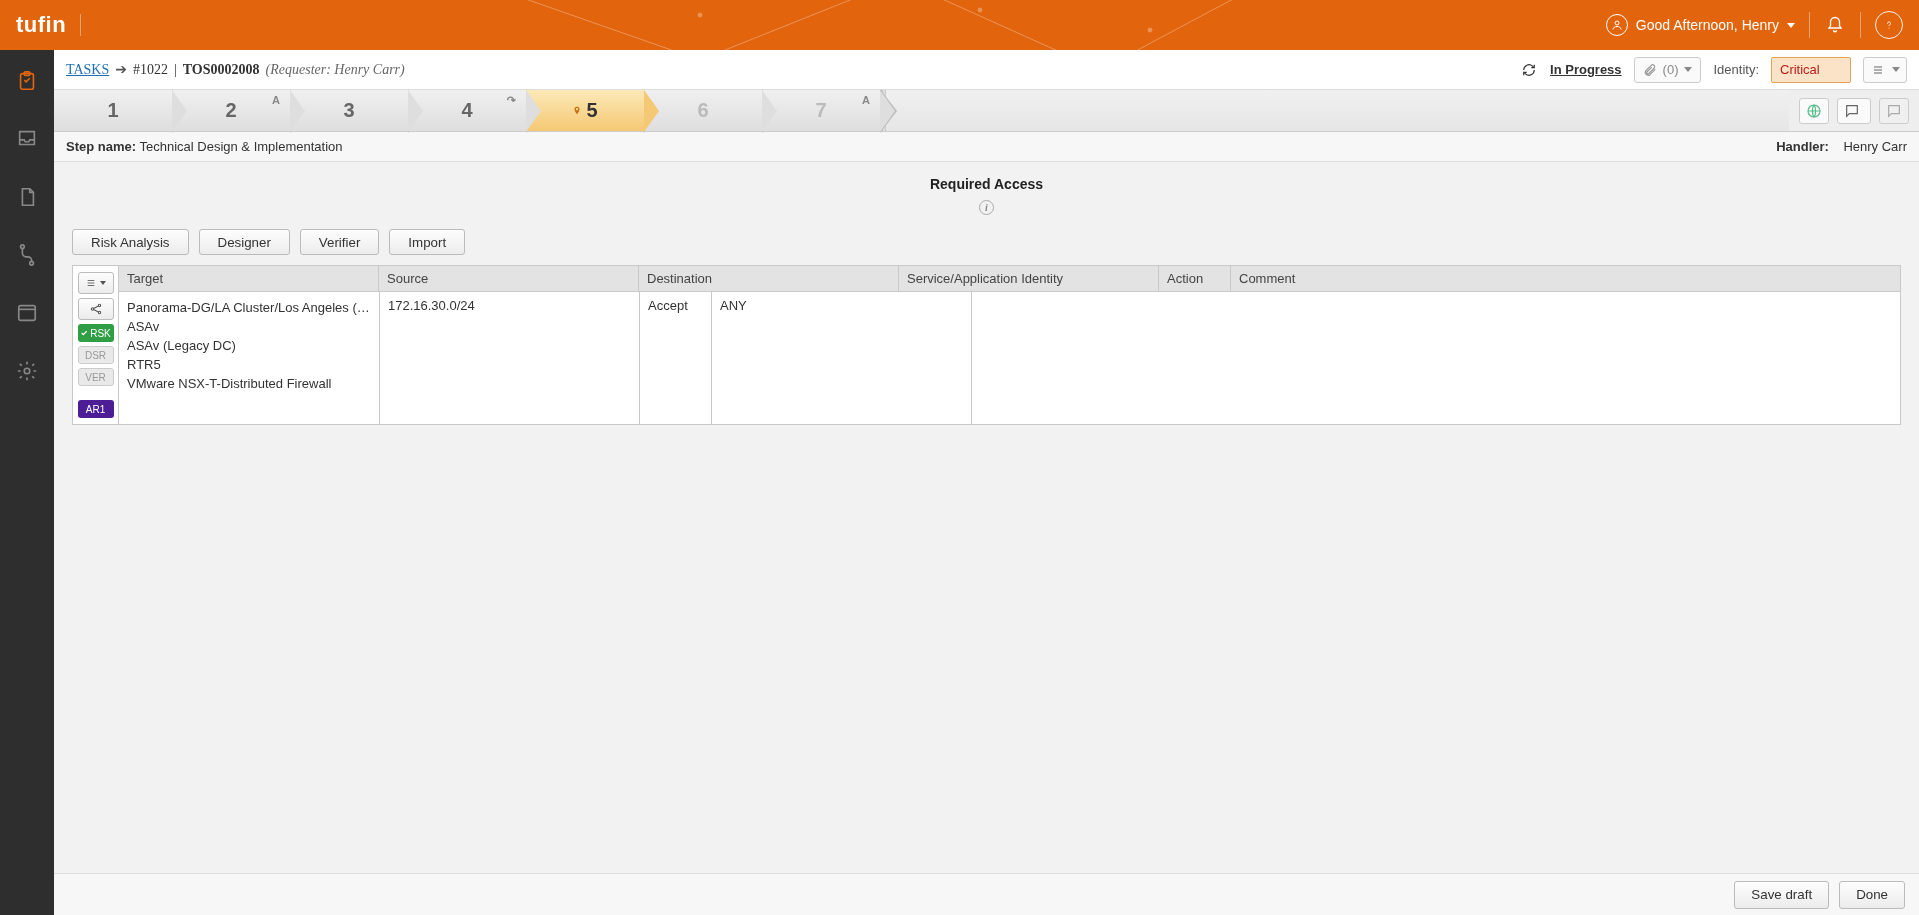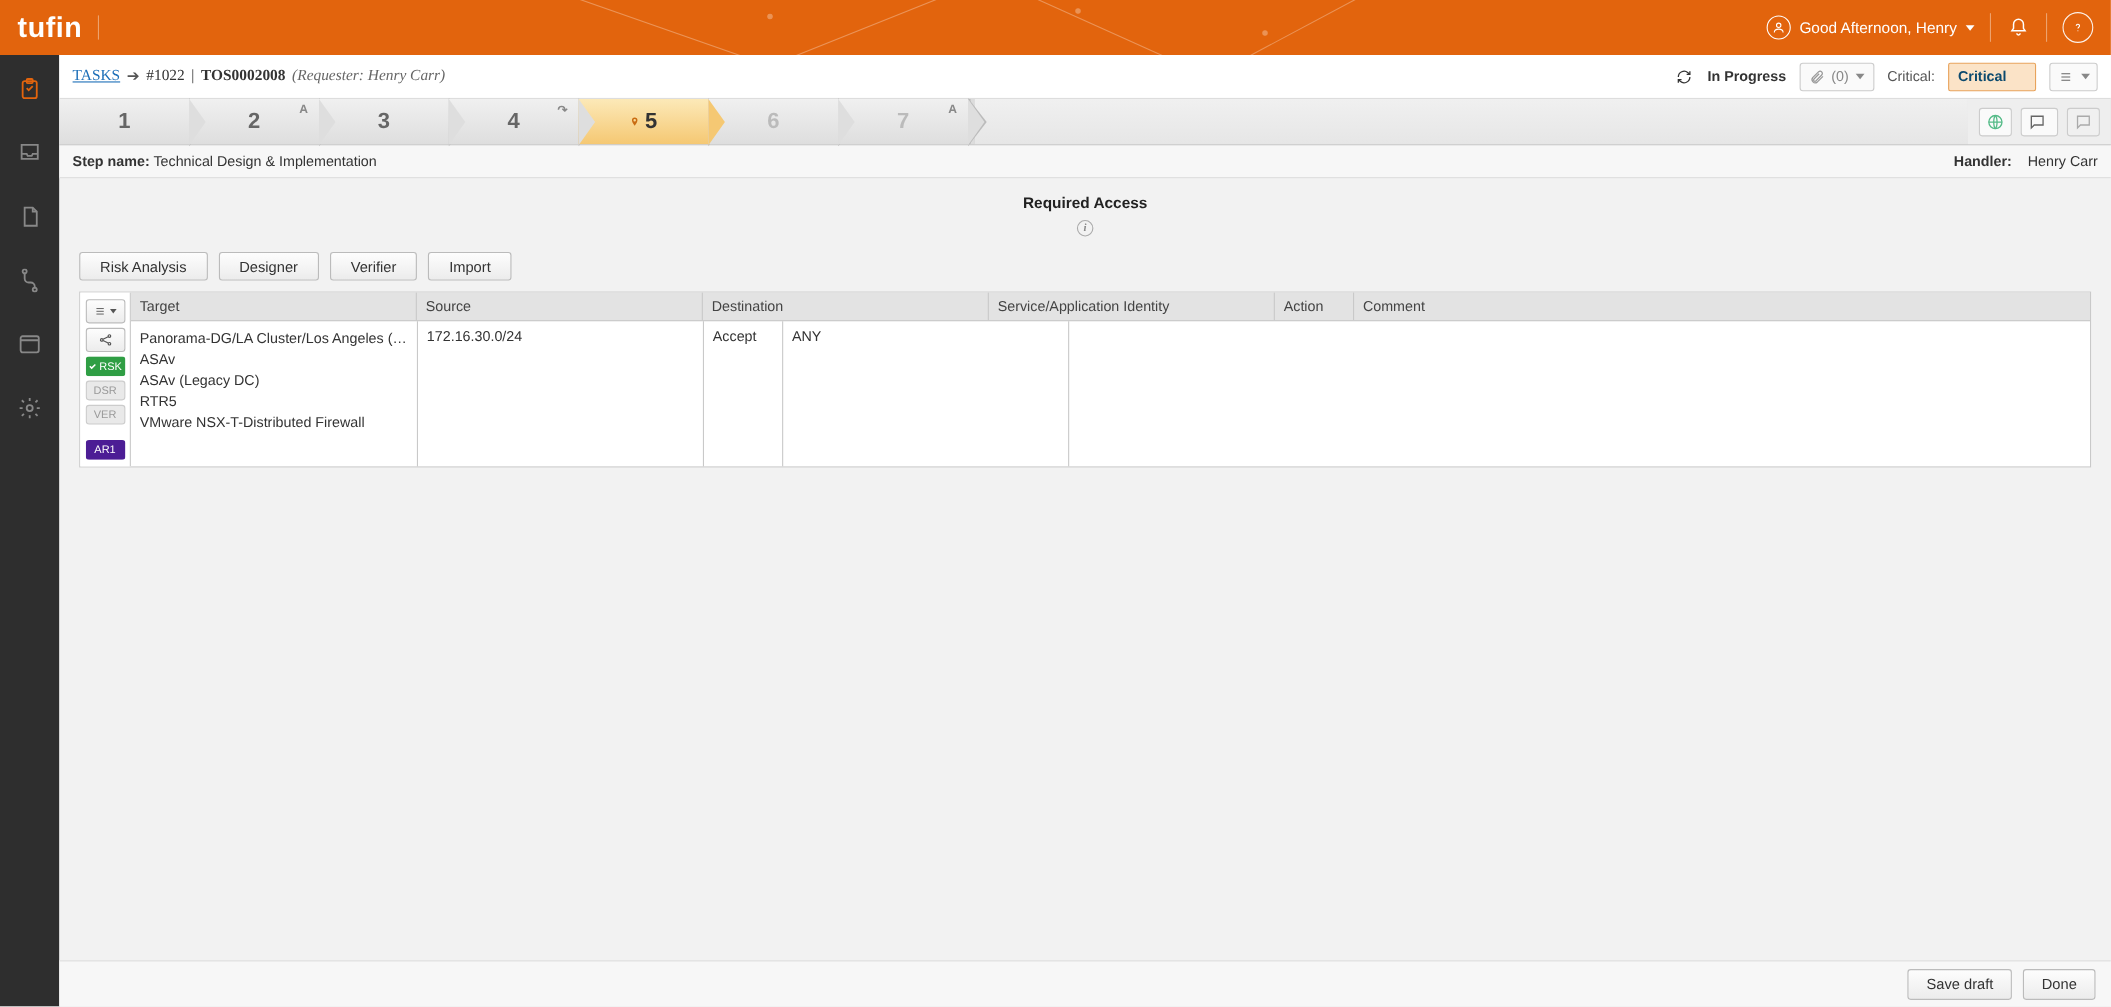--- a/index.html
+++ b/index.html
@@ -10,21 +10,21 @@
     height: 50px;
     background: #e2640d; 
     display: flex; align-items: center; justify-content: space-between;
     padding: 0 16px;
     position: relative;
     overflow: hidden;
   }
   .top-header .logo {
     display: flex; align-items: center; gap: 14px;
   }
-  .logo-text { color: #fff; font-weight: 700; font-size: 26px; letter-spacing: 0.5px; }
+  .logo-text { color: #fff; font-weight: 700; font-size: 22px; letter-spacing: 0.5px; }
   .logo-divider { width: 1px; height: 22px; background: rgba(255,255,255,0.4); }
   .header-right { display: flex; align-items: center; gap: 14px; color: #fff; }
   .greeting-wrap { display: flex; align-items: center; gap: 8px; cursor: pointer; }
   .greeting-wrap .avatar-circle {
     width: 22px; height: 22px; border: 1.5px solid #fff; border-radius: 50%;
     display: flex; align-items: center; justify-content: center;
   }
   .greeting-text { color: #fff; font-size: 14px; }
   .caret-down-white { width:0;height:0;border-left:4px solid transparent;border-right:4px solid transparent;border-top:5px solid #fff; }
   .hdr-icon-box {
@@ -59,32 +59,32 @@
     height: 40px; display:flex; align-items:center; justify-content:space-between;
     padding: 0 12px; background:#fff; border-bottom:1px solid #ddd;
   }
   .bc-left { display:flex; align-items:center; gap:6px; font-size:14px;font-family:Liberation Serif, serif; }
   .bc-link { color:#1d6fb8; text-decoration:underline; cursor:pointer; }
   .bc-arrow { color:#555; }
   .bc-id { color:#333; }
   .bc-tos { font-weight:700; color:#333; }
   .bc-req { font-style:italic; color:#666; }
   .title-right { display:flex; align-items:center; gap:12px; }
-  .status-wrap { display:flex;align-items:center;gap:14px; color:#333; font-weight:600; }
+  .status-wrap { display:flex;align-items:center;gap:14px; color:#333; font-weight:600;text-decoration:underline; }
   .refresh-icon { width:14px;height:14px; display:inline-block; }
   .pill-btn {
     height:26px; border:1px solid #ccc; background:#fafafa; border-radius:3px;
     display:flex;align-items:center;gap:6px; padding:0 8px; cursor:pointer; color:#888;
   }
   .pill-btn .caret { width:0;height:0;border-left:4px solid transparent;border-right:4px solid transparent;border-top:5px solid #888; }
   .priority-label { color:#555; }
   .priority-select {
     height:26px; width:80px; border:1px solid #e8a35b; background:#fbe3c7;
     display:flex;align-items:center;justify-content:space-between; padding:0 8px;
-    border-radius:2px; cursor:pointer; color:#0c4a6e;font-weight:bold;
+    border-radius:2px; cursor:pointer; color:#b91c1c;
   }
   .priority-select .caret { border-top-color:#8a5a20; }
 
   
   .steps-bar { height: 42px; background:#dcdcdc; display:flex; align-items:stretch; position:relative; border-bottom:1px solid #ccc; }
   .steps-left { display:flex; align-items:stretch; flex:1; }
   .step {
     position:relative; width:118px; display:flex;align-items:center;justify-content:center;
     font-size:20px; font-weight:600; color:#666; cursor:pointer;
     background: linear-gradient(#f0f0f0,#dedede);
@@ -297,21 +297,21 @@
           </span>
           <span>In Progress</span>
         </div>
         <div class="pill-btn">
           <svg width="14" height="14" viewBox="0 0 24 24" fill="none" stroke="#999" stroke-width="2">
               <path d="M21 11l-9 9a5 5 0 0 1-7-7l9-9a3.5 3.5 0 0 1 5 5l-9 9a2 2 0 0 1-3-3l8-8"></path>
             </svg>
           <span>(0)</span>
           <span class="caret"></span>
         </div>
-        <span class="priority-label">Critical:</span>
+        <span class="priority-label">Identity:</span>
         <div class="priority-select">
           <span>Critical</span>
           <span class="caret"></span>
         </div>
         <div class="pill-btn" style="padding:0 6px">
           <svg width="16" height="12" viewBox="0 0 24 24" stroke="#666" stroke-width="2">
               <path d="M4 6h16M4 12h16M4 18h16"></path>
             </svg>
           <span class="caret"></span>
         </div>

